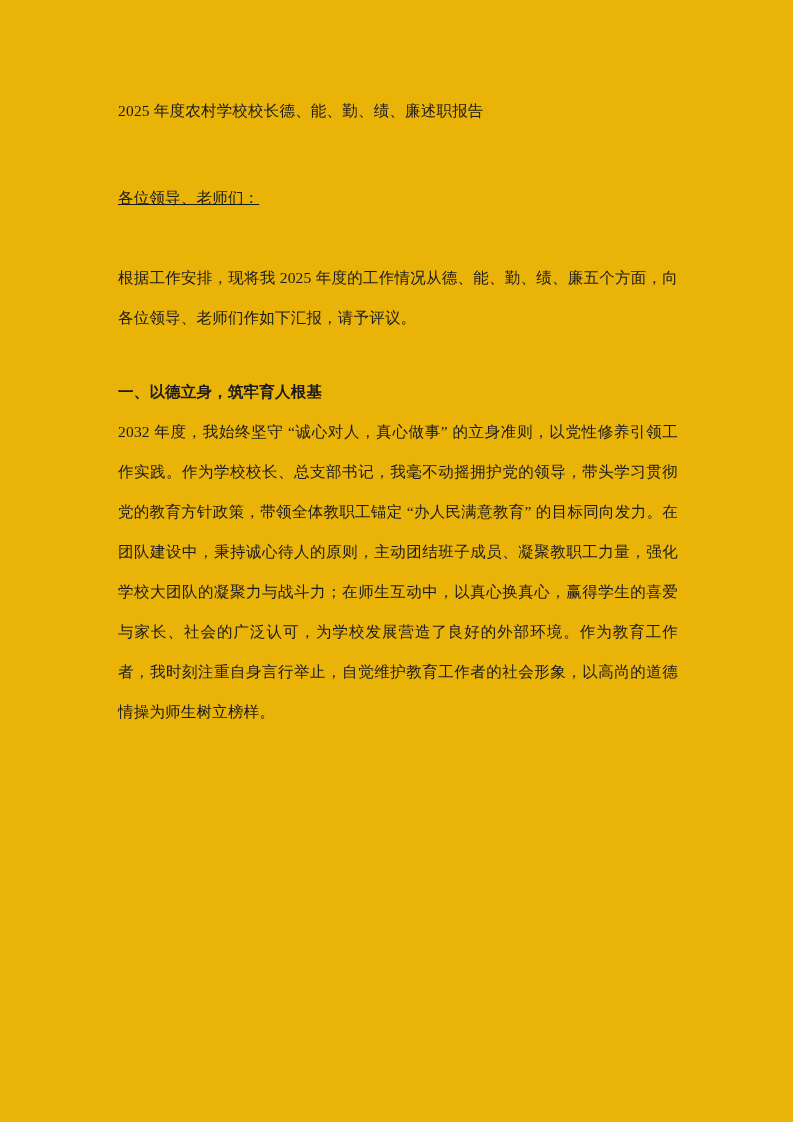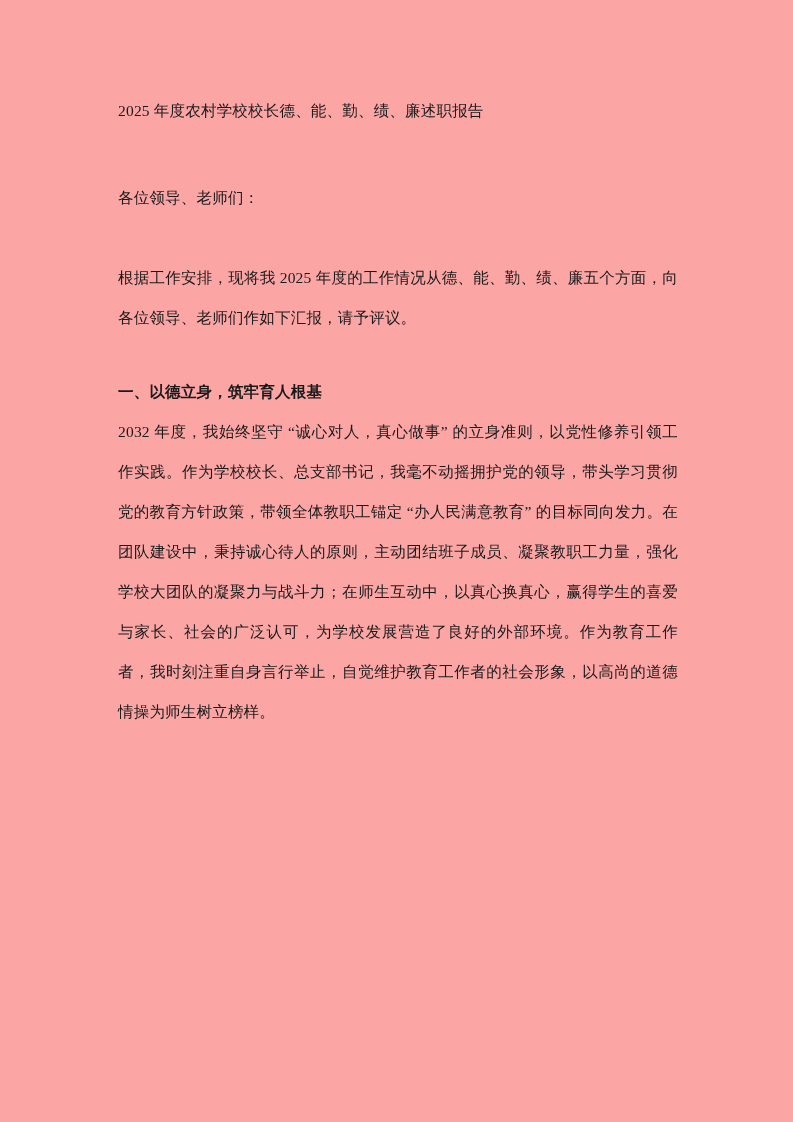--- a/index.html
+++ b/index.html
@@ -11,21 +11,21 @@
     width: 793px;
     height: 1122px;
     font-family: "Liberation Serif", "DejaVu Serif", serif;
     color: #000000;
     overflow: hidden;
   }
   .page {
     position: relative;
     width: 793px;
     height: 1122px;
-    background: #fca5a5;
+    background: #eab308;
     box-sizing: border-box;
     padding: 96px 118px 60px 118px;
   }
   .doc-body {
     width: 560px;
   }
   p {
     margin: 0;
     font-size: 15.5px;
     line-height: 40px;
@@ -34,20 +34,21 @@
     letter-spacing: 0.2px;
     color: #1a1a1a;
   }
   .title {
     font-size: 15.5px;
     line-height: 30px;
     margin-bottom: 52px;
   }
   .salutation {
     margin-bottom: 40px;
+    text-decoration: underline;
   }
   .intro {
     margin-bottom: 34px;
   }
   .section-heading {
     margin-top: 0;
     margin-bottom: 0;
     line-height: 40px;
     font-weight: bold;
   }

